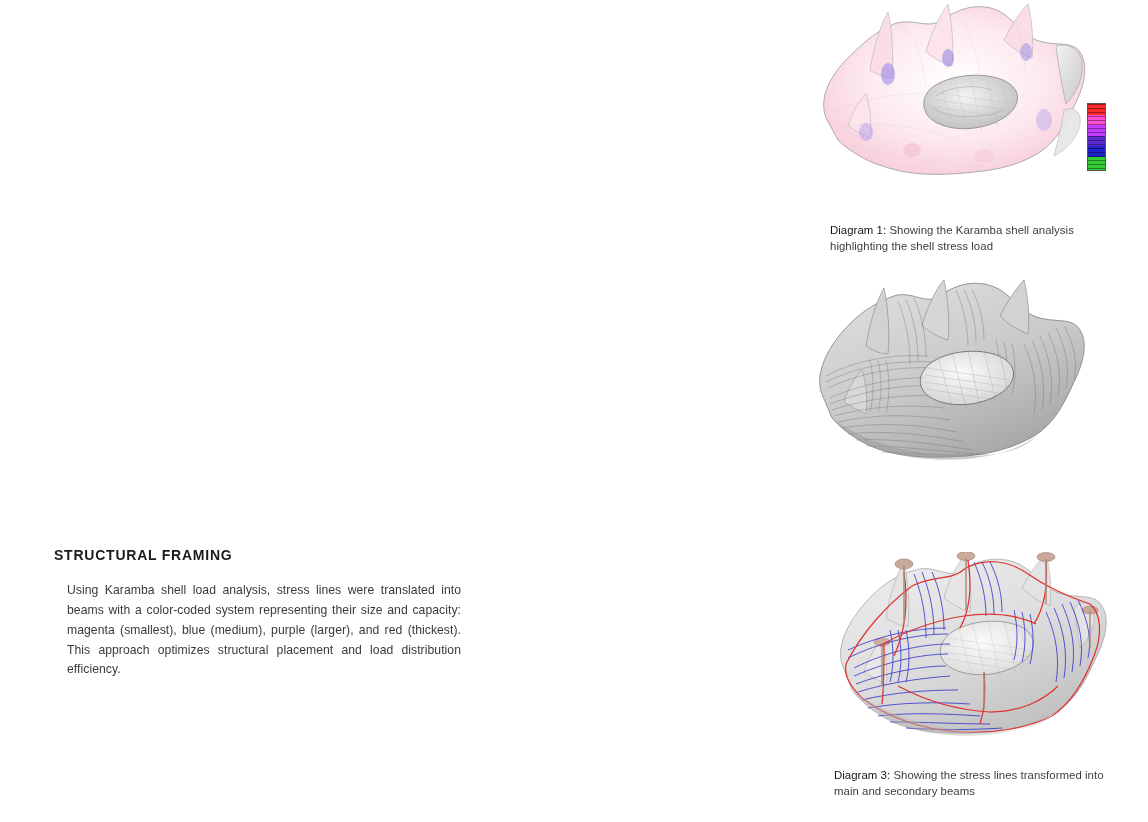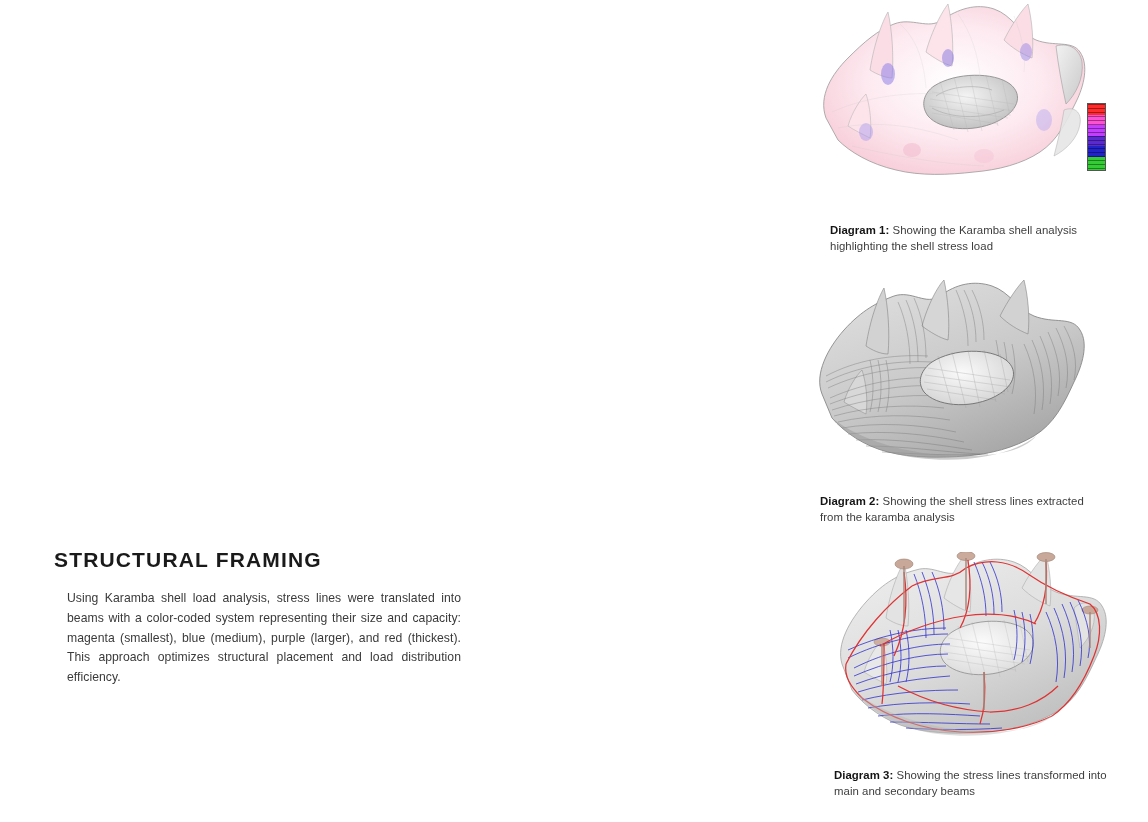--- a/index.html
+++ b/index.html
@@ -18,21 +18,21 @@
   }
 
   
   .left-col {
     position: absolute;
     left: 54px;
     top: 548px;
     width: 420px;
   }
   .section-title {
-    font-size: 21px;
+    font-size: 14px;
     font-weight: bold;
     letter-spacing: 0.055em;
     color: #1a1a1a;
     margin: 0 0 18px 0;
     line-height: 1.1;
   }
   .section-body {
     font-size: 12.2px;
     line-height: 1.62;
     color: #3a3a3a;
@@ -59,21 +59,21 @@
     overflow: visible;
   }
   .caption {
     font-size: 11.4px;
     line-height: 1.42;
     color: #3d3d3d;
     letter-spacing: 0.004em;
   }
   .caption b {
     color: #151515;
-    font-weight: bold;
+    font-weight: normal;
   }
 
   
   #figure-1 { left: 0px;  top: 0px; }
   #figure-1 .fig-image { height: 205px; }
   #figure-1 .caption-wrap { position: absolute; left: 22px; top: 222px; width: 272px; }
 
   #figure-2 { left: 0px;  top: 278px; }
   #figure-2 .fig-image { height: 198px; }
   #figure-2 .caption-wrap { position: absolute; left: 12px; top: 215px; width: 276px; }
@@ -270,25 +270,20 @@
           <path d="M160,72 L172,129"></path>
             <path d="M176,72 L188,124"></path>
           <path d="M192,76 L200,114"></path>
         </g>
 
         <path d="M24,140 C52,162 100,178 158,178 C196,178 218,170 228,158
                  C206,176 160,186 110,180 C70,175 42,160 24,140 Z" fill="#9a9a9a" opacity="0.5"></path>
       </svg>
     </div>
 
-    <div class="caption-wrap">
-      <p class="caption" style="margin:0">
-        <b>Diagram 2:</b><span> Showing the shell stress lines extracted from the karamba analysis</span>
-      </p>
-    </div>
   </div>
 
   <div class="figure" id="figure-3">
     <div class="fig-image">
       <svg class="svg-holder" viewBox="0 0 300 205" preserveAspectRatio="xMidYMid meet">
         <defs>
           <linearGradient id="f3body" x1="0" y1="0" x2="0.6" y2="1">
             <stop offset="0%" stop-color="#efefef"></stop>
             <stop offset="60%" stop-color="#dcdcdc"></stop>
             <stop offset="100%" stop-color="#c2c2c2"></stop>

